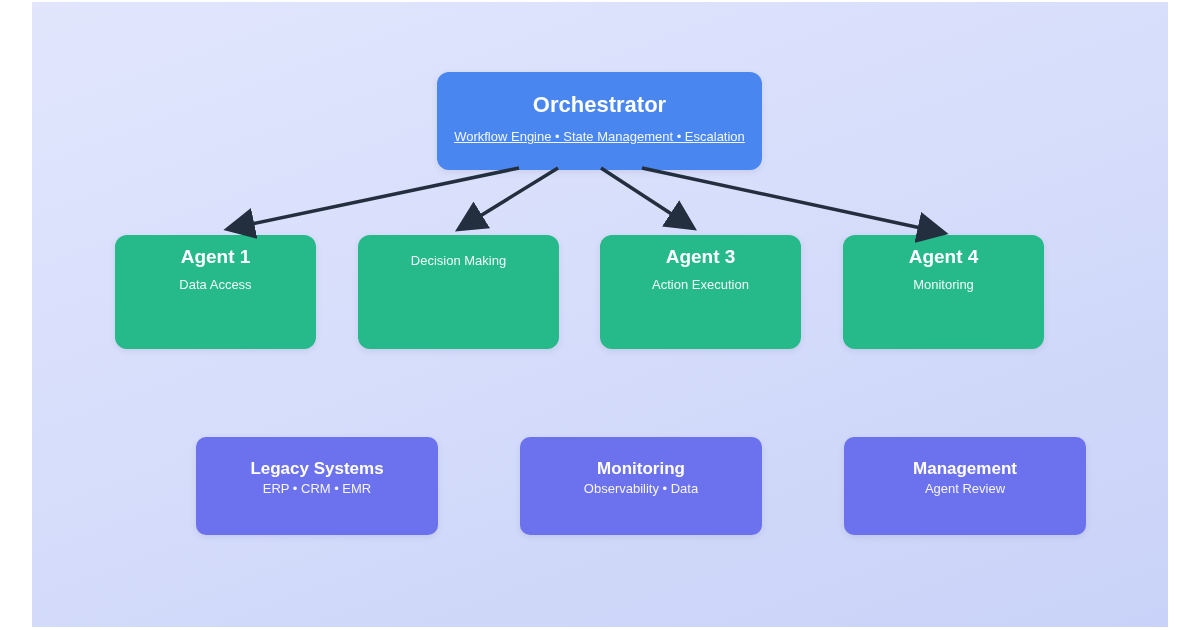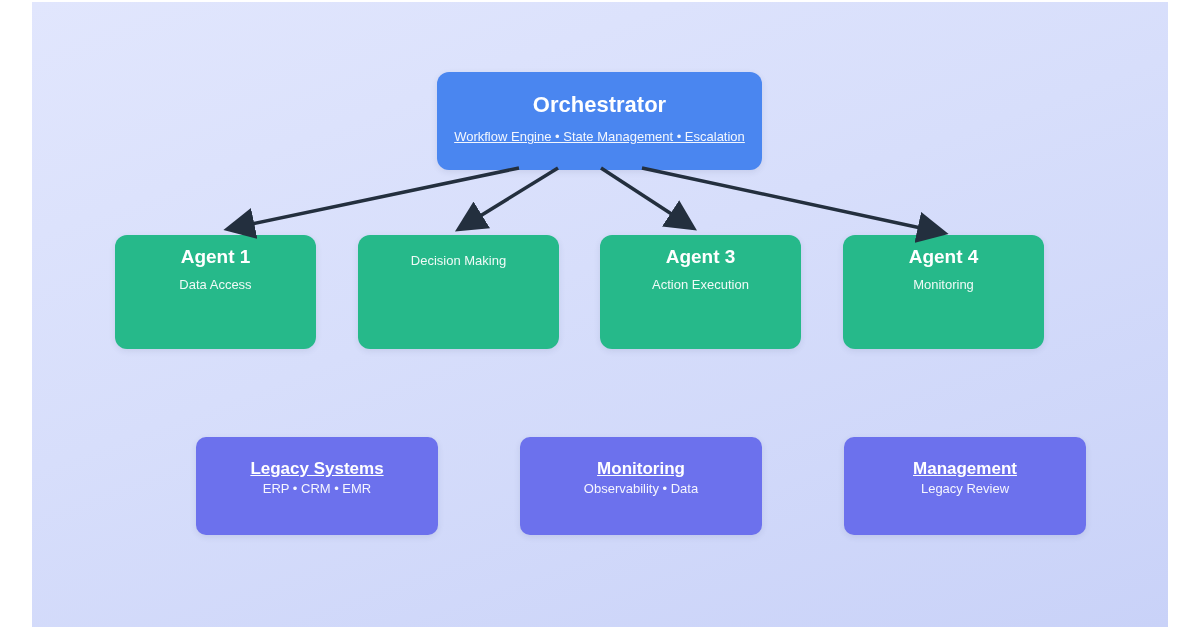--- a/index.html
+++ b/index.html
@@ -26,21 +26,21 @@
     top:233px;width:201px;height:114px;border-radius:12px;
     background:#26b98a;padding-top:10px;
   }
   .agent .title{font-size:19px;line-height:24px;}
   .agent .subtitle{font-size:13px;line-height:16px;margin-top:8px;}
   .agent-1{left:115px;} .agent-2{left:358px;} .agent-3{left:600px;} .agent-4{left:843px;}
   .system{
     top:435px;width:242px;height:98px;border-radius:10px;
     background:#6c71ed;padding-top:20px;
   }
-  .system .title{font-size:17px;line-height:24px;text-decoration:underline;}
+  .system .title{font-size:17px;line-height:24px;}
   .system .subtitle{font-size:13px;line-height:16px;}
   .system-1{left:196px;} .system-2{left:520px;} .system-3{left:844px;}
   .edges{position:absolute;left:0;top:0;width:1200px;height:630px;pointer-events:none;}
 </style>
 </head>
 <body>
 
 <div class="page">
   <div class="canvas">
 
@@ -68,21 +68,21 @@
     <div class="node system system-1" style="left:164px;">
       <div class="title">Legacy Systems</div>
       <div class="subtitle">ERP • CRM • EMR</div>
     </div>
     <div class="node system system-2" style="left:488px;">
       <div class="title">Monitoring</div>
       <div class="subtitle">Observability • Data</div>
     </div>
     <div class="node system system-3" style="left:812px;">
       <div class="title">Management</div>
-      <div class="subtitle">Legacy Review</div>
+      <div class="subtitle">Agent Review</div>
     </div>
   </div>
 
   <svg class="edges" viewBox="0 0 1200 630">
     <defs>
       <marker id="ah" viewBox="0 0 10 10" refX="8.5" refY="5" markerWidth="9" markerHeight="9" orient="auto-start-reverse">
         <path d="M0,0 L10,5 L0,10 z" fill="#232f3e"></path>
       </marker>
     </defs>
     <line x1="519" y1="168" x2="228" y2="229" stroke="#232f3e" stroke-width="3.5" marker-end="url(#ah)"></line>

